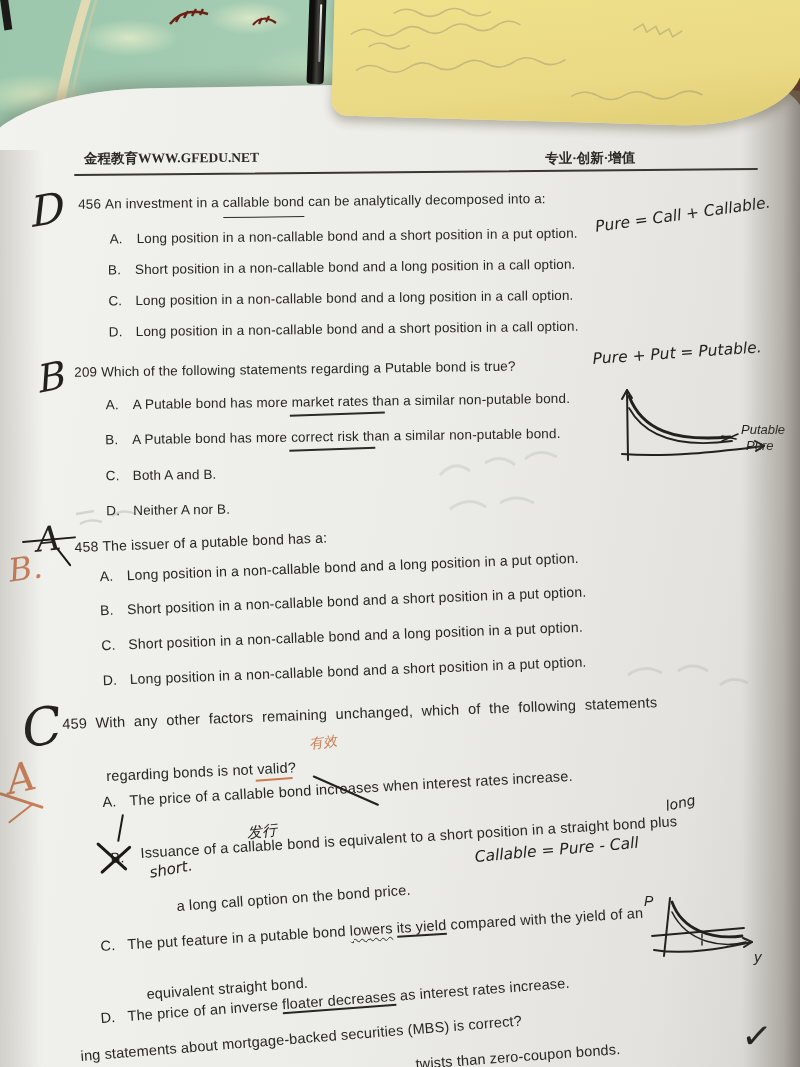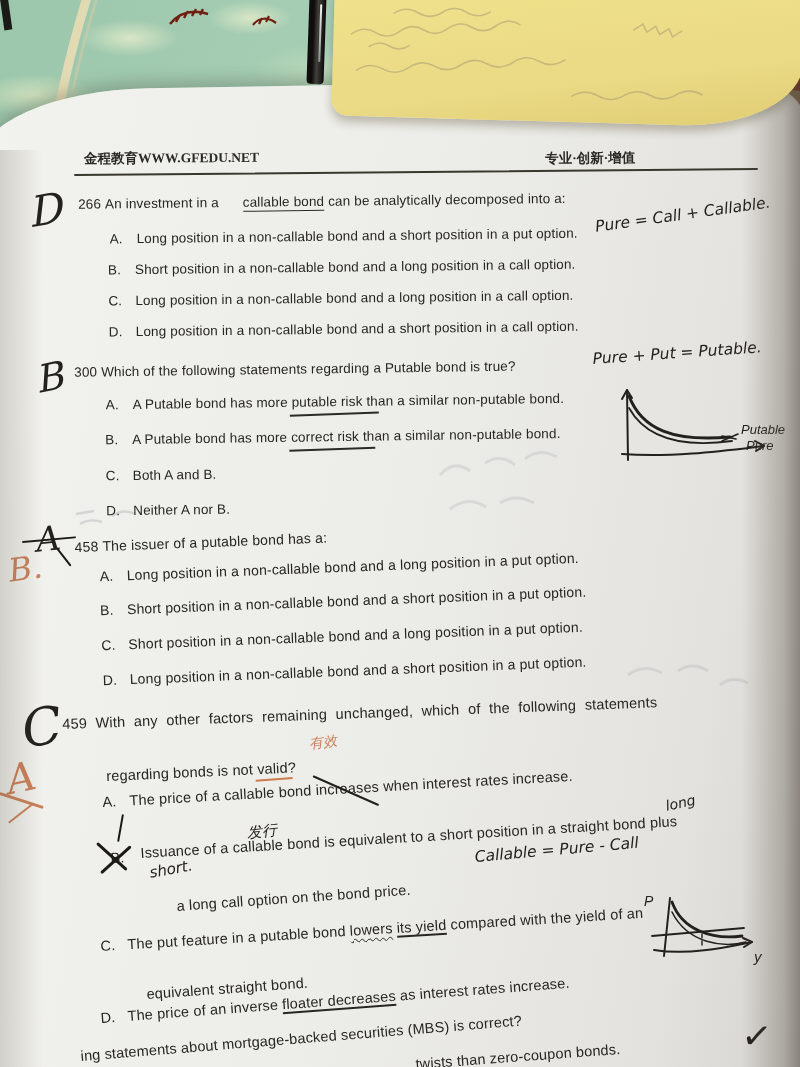--- a/index.html
+++ b/index.html
@@ -51,21 +51,21 @@
   .content{position:absolute;inset:0;z-index:2;}
   .print{color:#272622;letter-spacing:.15px;}
   .line{position:absolute;white-space:nowrap;transform-origin:left top;}
   .hdr{font-family:"Liberation Serif","DejaVu Serif",serif;font-weight:bold;font-size:13.5px;color:#2b2a26;}
   .header-rule{position:absolute;left:74px;top:171px;width:684px;height:2px;background:#39382f;
     border-radius:2px;transform:rotate(-.5deg);}
   .q{position:absolute;transform-origin:left top;}
   .q .row{position:absolute;white-space:nowrap;}
   .ol{display:inline-block;min-width:27px;}
   .f13{font-size:13.5px;} .f14{font-size:14px;} .f145{font-size:14.5px;}
-  .u-print{border-bottom:1.3px solid #2b2a26;padding-bottom:1px;margin-left:20px;}
+  .u-print{border-bottom:1.3px solid #2b2a26;padding-bottom:7px;}
   .u-hand{position:relative;}
   .u-hand:after{content:"";position:absolute;left:-2px;right:-16px;bottom:-6px;height:1.7px;
     background:#2b2a26;transform:rotate(-1.2deg);}
   .u-straight{text-decoration:underline;text-decoration-thickness:1.5px;text-underline-offset:3px;}
   .u-wavy{text-decoration:underline wavy;text-decoration-thickness:1.3px;text-underline-offset:3px;}
   .u-orange{position:relative;}
   .u-orange:after{content:"";position:absolute;left:-2px;right:-4px;bottom:-4px;height:2px;
     background:#cc7a4e;transform:rotate(-2deg);}
   .slashed{position:relative;}
   .slashed:after{content:"";position:absolute;left:-2px;top:-7px;width:72px;height:2.2px;
@@ -116,42 +116,42 @@
     </svg>
     <svg class="ghost" style="left:72px;top:498px;opacity:.18;" width="80" height="40">
       <path d="M4,16 l18,-3 M8,26 q10,-6 22,-2 M40,18 q10,-8 24,-2" stroke="#55606b" stroke-width="2.4" fill="none"></path>
     </svg>
     <svg class="ghost" style="left:620px;top:655px;" width="140" height="60">
       <path d="M8,20 q16,-12 34,-2 M58,16 q14,-10 30,0 M100,30 q12,-10 28,-2" stroke="#5a6570" stroke-width="3" fill="none"></path>
     </svg>
 
     <div class="q print f13" style="left:62px;top:192px;width:720px;transform:rotate(-.7deg);">
       <div class="row" style="left:16px;top:5px;">
-        <span>266</span><span>&nbsp;</span><span>An investment in a </span><span class="u-print">callable bond</span><span> can be analytically decomposed into a:</span>
+        <span>456</span><span>&nbsp;</span><span>An investment in a </span><span class="u-print">callable bond</span><span> can be analytically decomposed into a:</span>
       </div>
       <div class="row" style="left:47px;top:40px;">
         <span class="ol">A.</span><span>Long position in a non-callable bond and a short position in a put option.</span>
       </div>
       <div class="row" style="left:45px;top:71px;">
         <span class="ol">B.</span><span>Short position in a non-callable bond and a long position in a call option.</span>
       </div>
       <div class="row" style="left:45px;top:102px;">
         <span class="ol">C.</span><span>Long position in a non-callable bond and a long position in a call option.</span>
       </div>
       <div class="row" style="left:45px;top:133px;">
         <span class="ol">D.</span><span>Long position in a non-callable bond and a short position in a call option.</span>
       </div>
     </div>
 
     <div class="q print f13" style="left:58px;top:356px;width:720px;transform:rotate(-.8deg);">
       <div class="row" style="left:16px;top:9px;">
-        <span>300</span><span>&nbsp;</span><span>Which of the following statements regarding a Putable bond is true?</span>
+        <span>209</span><span>&nbsp;</span><span>Which of the following statements regarding a Putable bond is true?</span>
       </div>
       <div class="row" style="left:47px;top:42px;">
-        <span class="ol">A.</span><span>A Putable bond has more </span><span class="u-hand">putable risk</span><span> than a similar non-putable bond.</span>
+        <span class="ol">A.</span><span>A Putable bond has more </span><span class="u-hand">market rates</span><span> than a similar non-putable bond.</span>
       </div>
       <div class="row" style="left:46px;top:77px;">
         <span class="ol">B.</span><span>A Putable bond has more </span><span class="u-hand">correct risk</span><span> than a similar non-putable bond.</span>
       </div>
       <div class="row" style="left:46px;top:113px;">
         <span class="ol">C.</span><span>Both A and B.</span>
       </div>
       <div class="row" style="left:46px;top:148px;">
         <span class="ol">D.</span><span>Neither A nor B.</span>
       </div>

